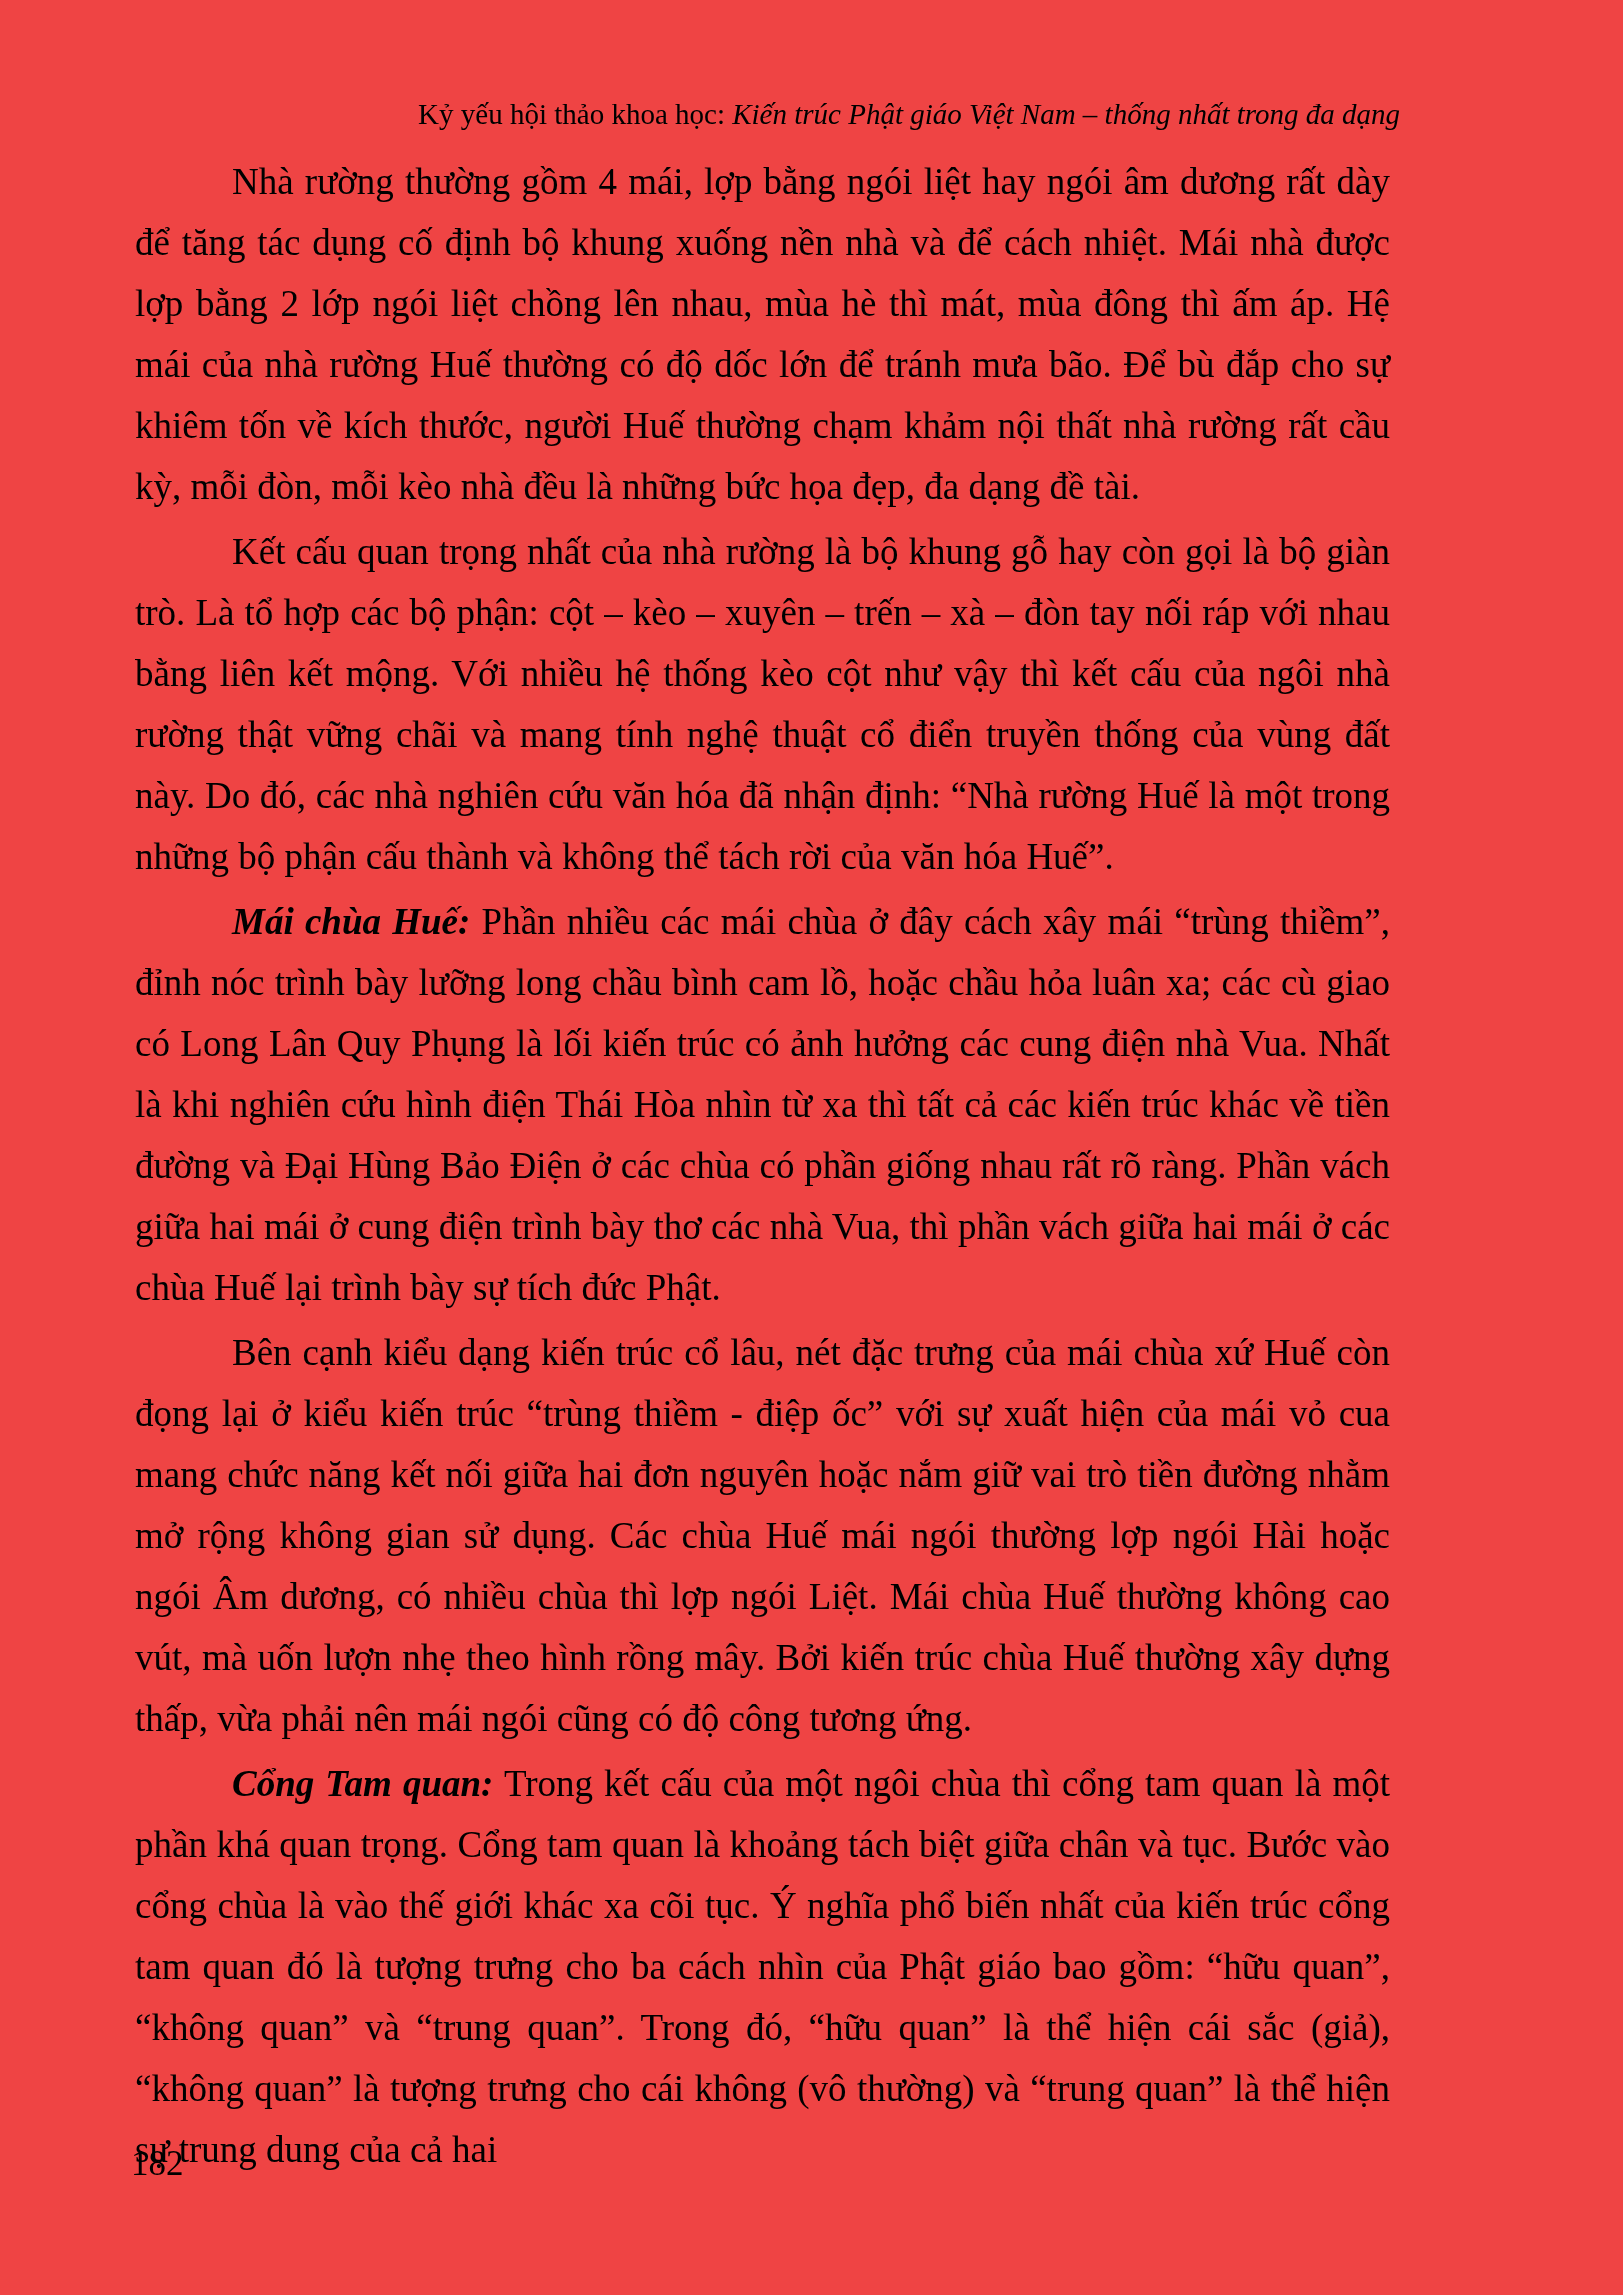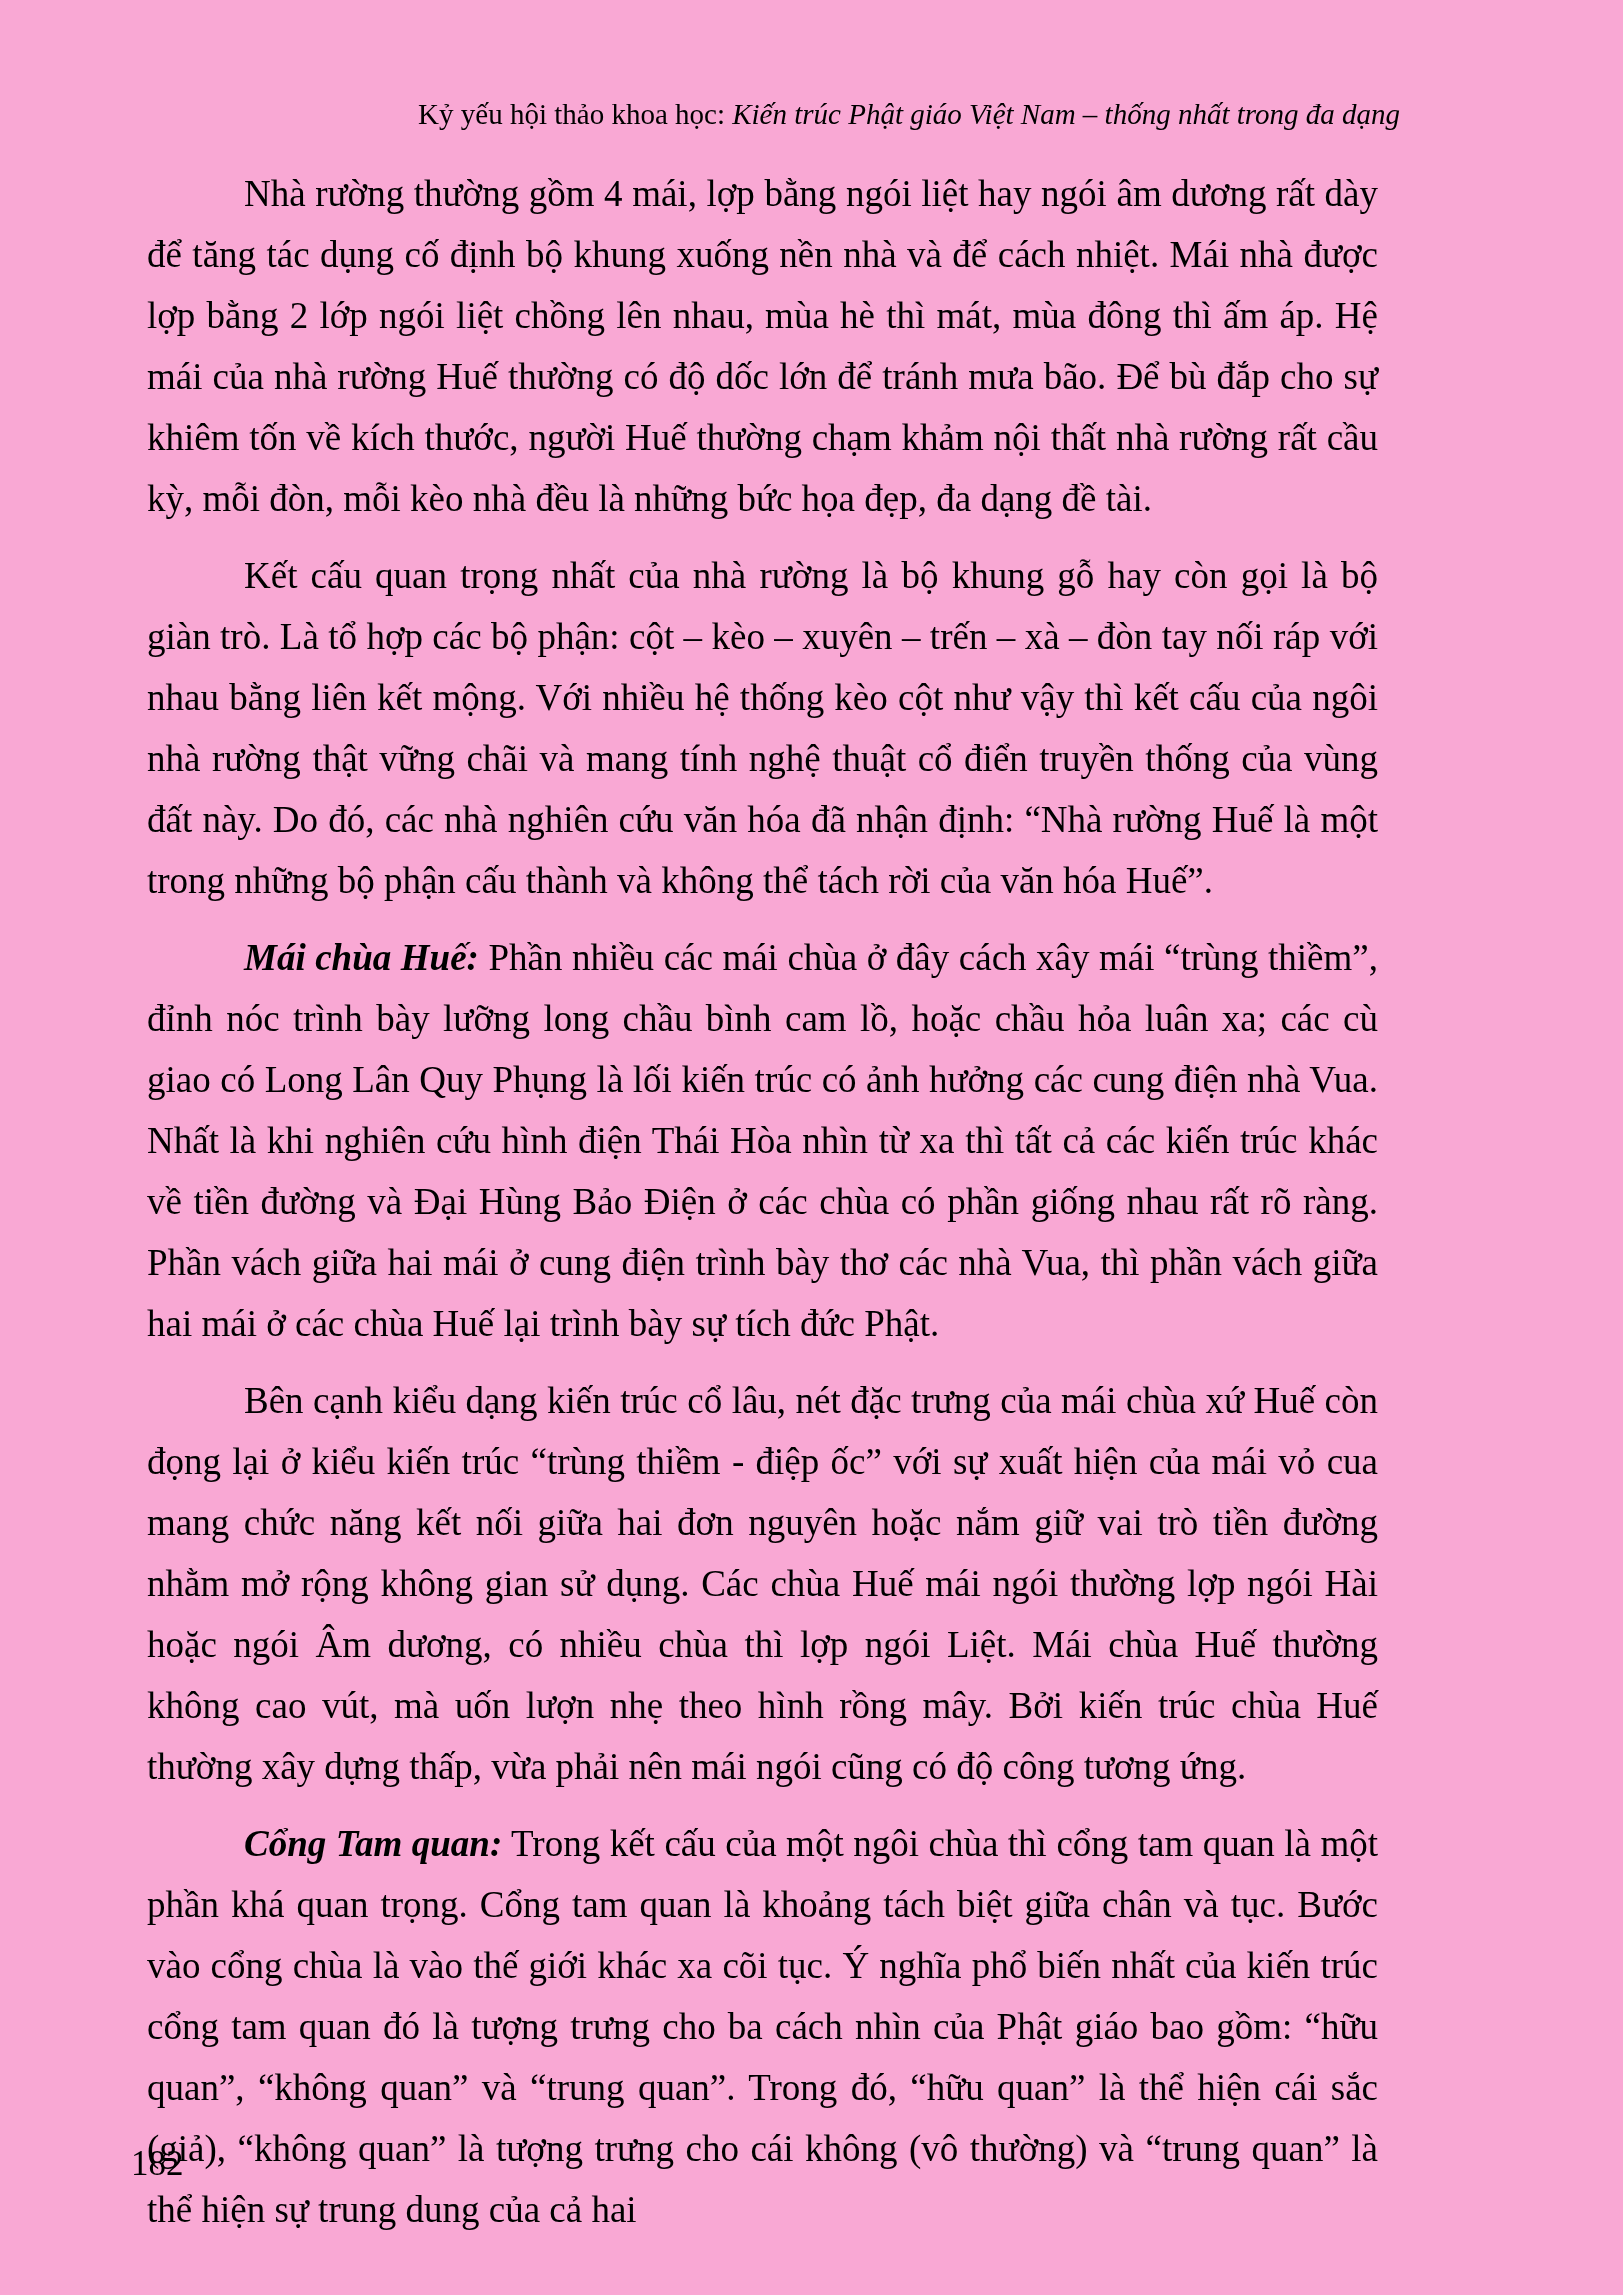--- a/index.html
+++ b/index.html
@@ -1,20 +1,20 @@
 <!DOCTYPE html>
 <html style="font-size:10.5px"><head>
 <meta charset="utf-8">
 <style>
   html, body { margin: 0; padding: 0; background: #e8e8e8; }
   .page {
     position: relative;
     width: 1623px;
     height: 2295px;
-    background: #f9a8d4;
+    background: #ef4444;
     font-family: "Liberation Serif", "DejaVu Serif", serif;
     color: #000000;
     overflow: hidden;
   }
   .running-header {
     position: absolute;
     top: 96px;
     left: 131px;
     width: 1269px;
     text-align: right;
@@ -27,21 +27,21 @@
     position: absolute;
     top: 147px;
     left: 131px;
     width: 1263px;
     font-size: 37px;
     line-height: 61px;
     text-align: justify;
     text-justify: inter-word;
   }
   .para {
-    margin: 16px;
+    margin: 4px;
     padding: 0;
     text-indent: 97px;
   }
   .lead { font-style: italic; font-weight: bold; }
   .page-number {
     position: absolute;
     top: 2144px;
     left: 131px;
     width: 1263px;
     text-align: left;

